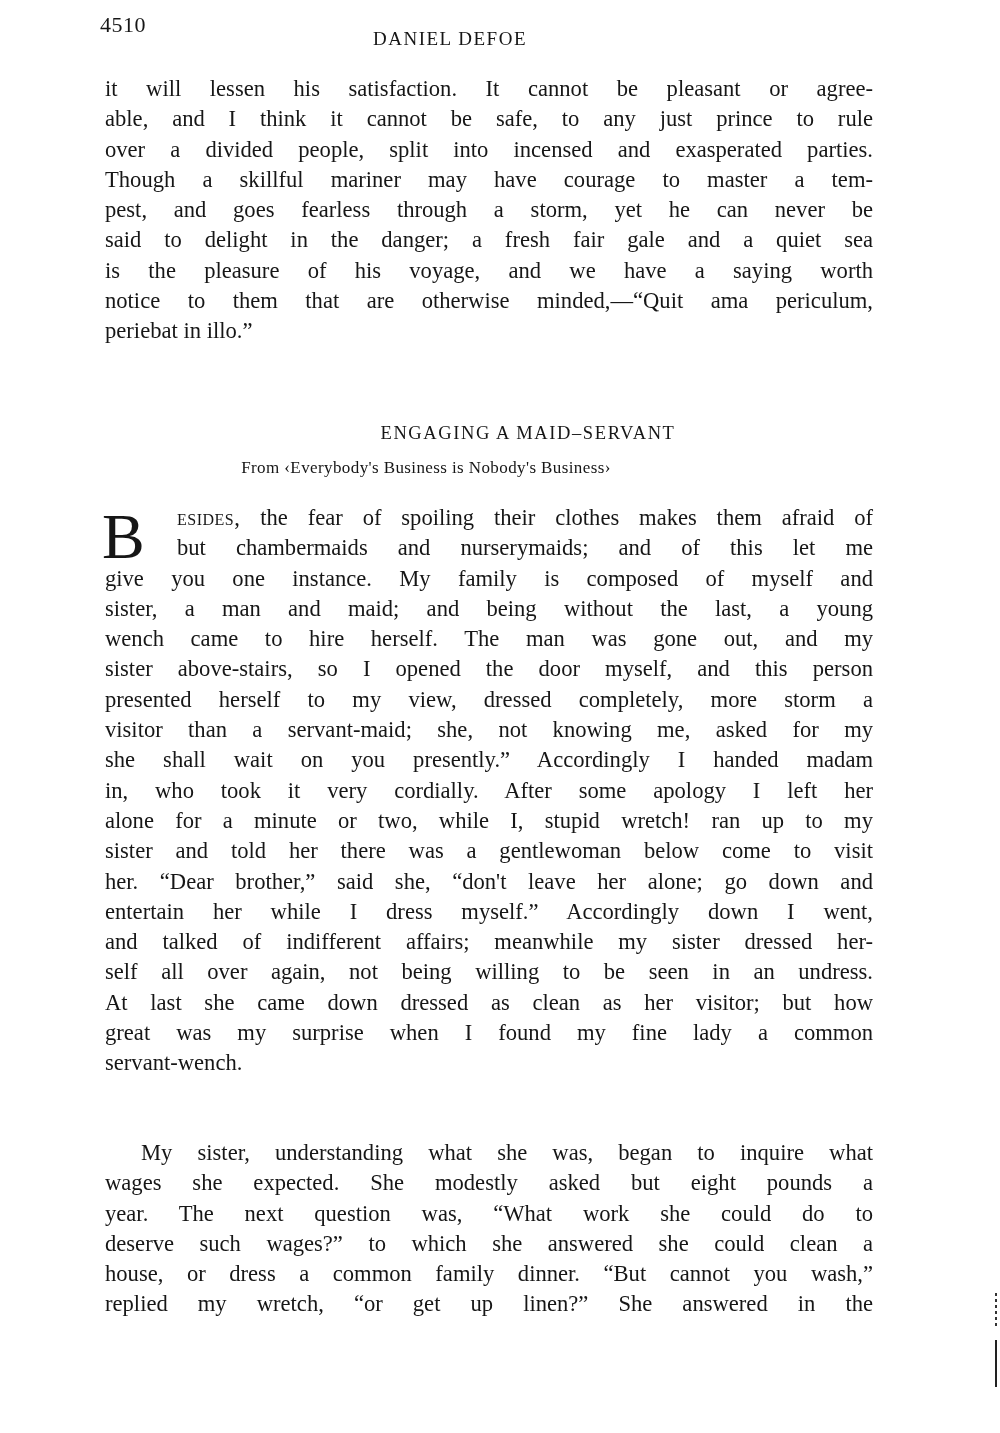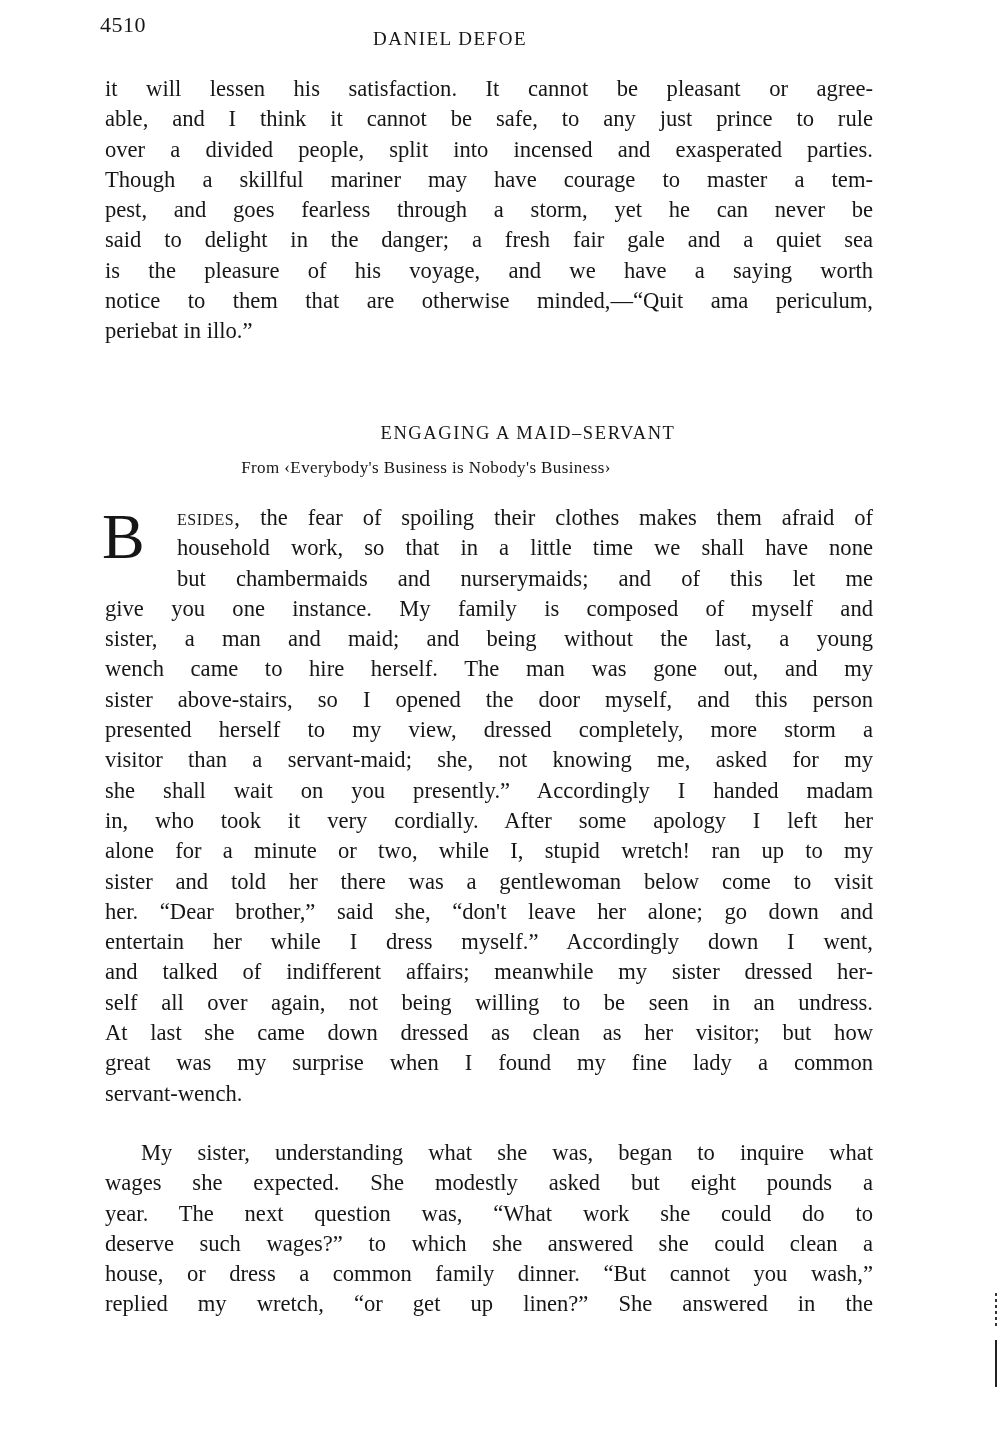--- a/index.html
+++ b/index.html
@@ -143,21 +143,20 @@
   <span class="line last">periebat in illo.”</span>
 </div>
 
 <div class="section-title">ENGAGING A MAID–SERVANT</div>
 <div class="section-source">From ‹Everybody's Business is Nobody's Business›</div>
 
 <div class="text-block para-main">
   <div class="dropcap-wrap">
     <span class="dropcap">B</span>
     <span class="line indent-cap"><span class="smallcaps">esides,</span><span> the fear of spoiling their clothes makes them afraid of</span></span>
-    <span class="line indent-cap">household work, so that in a little time we shall have none</span>
     <span class="line indent-cap">but chambermaids and nurserymaids; and of this let me</span>
   </div>
   <span class="line">give you one instance.  My family is composed of myself and</span>
   <span class="line">sister, a man and maid; and being without the last, a young</span>
   <span class="line">wench came to hire herself.  The man was gone out, and my</span>
   <span class="line">sister above-stairs, so I opened the door myself, and this person</span>
   <span class="line">presented herself to my view, dressed completely, more storm a</span>
   <span class="line">visitor than a servant-maid; she, not knowing me, asked for my</span>
   <span class="line">she shall wait on you presently.”  Accordingly I handed madam</span>
   <span class="line">in, who took it very cordially.  After some apology I left her</span>

